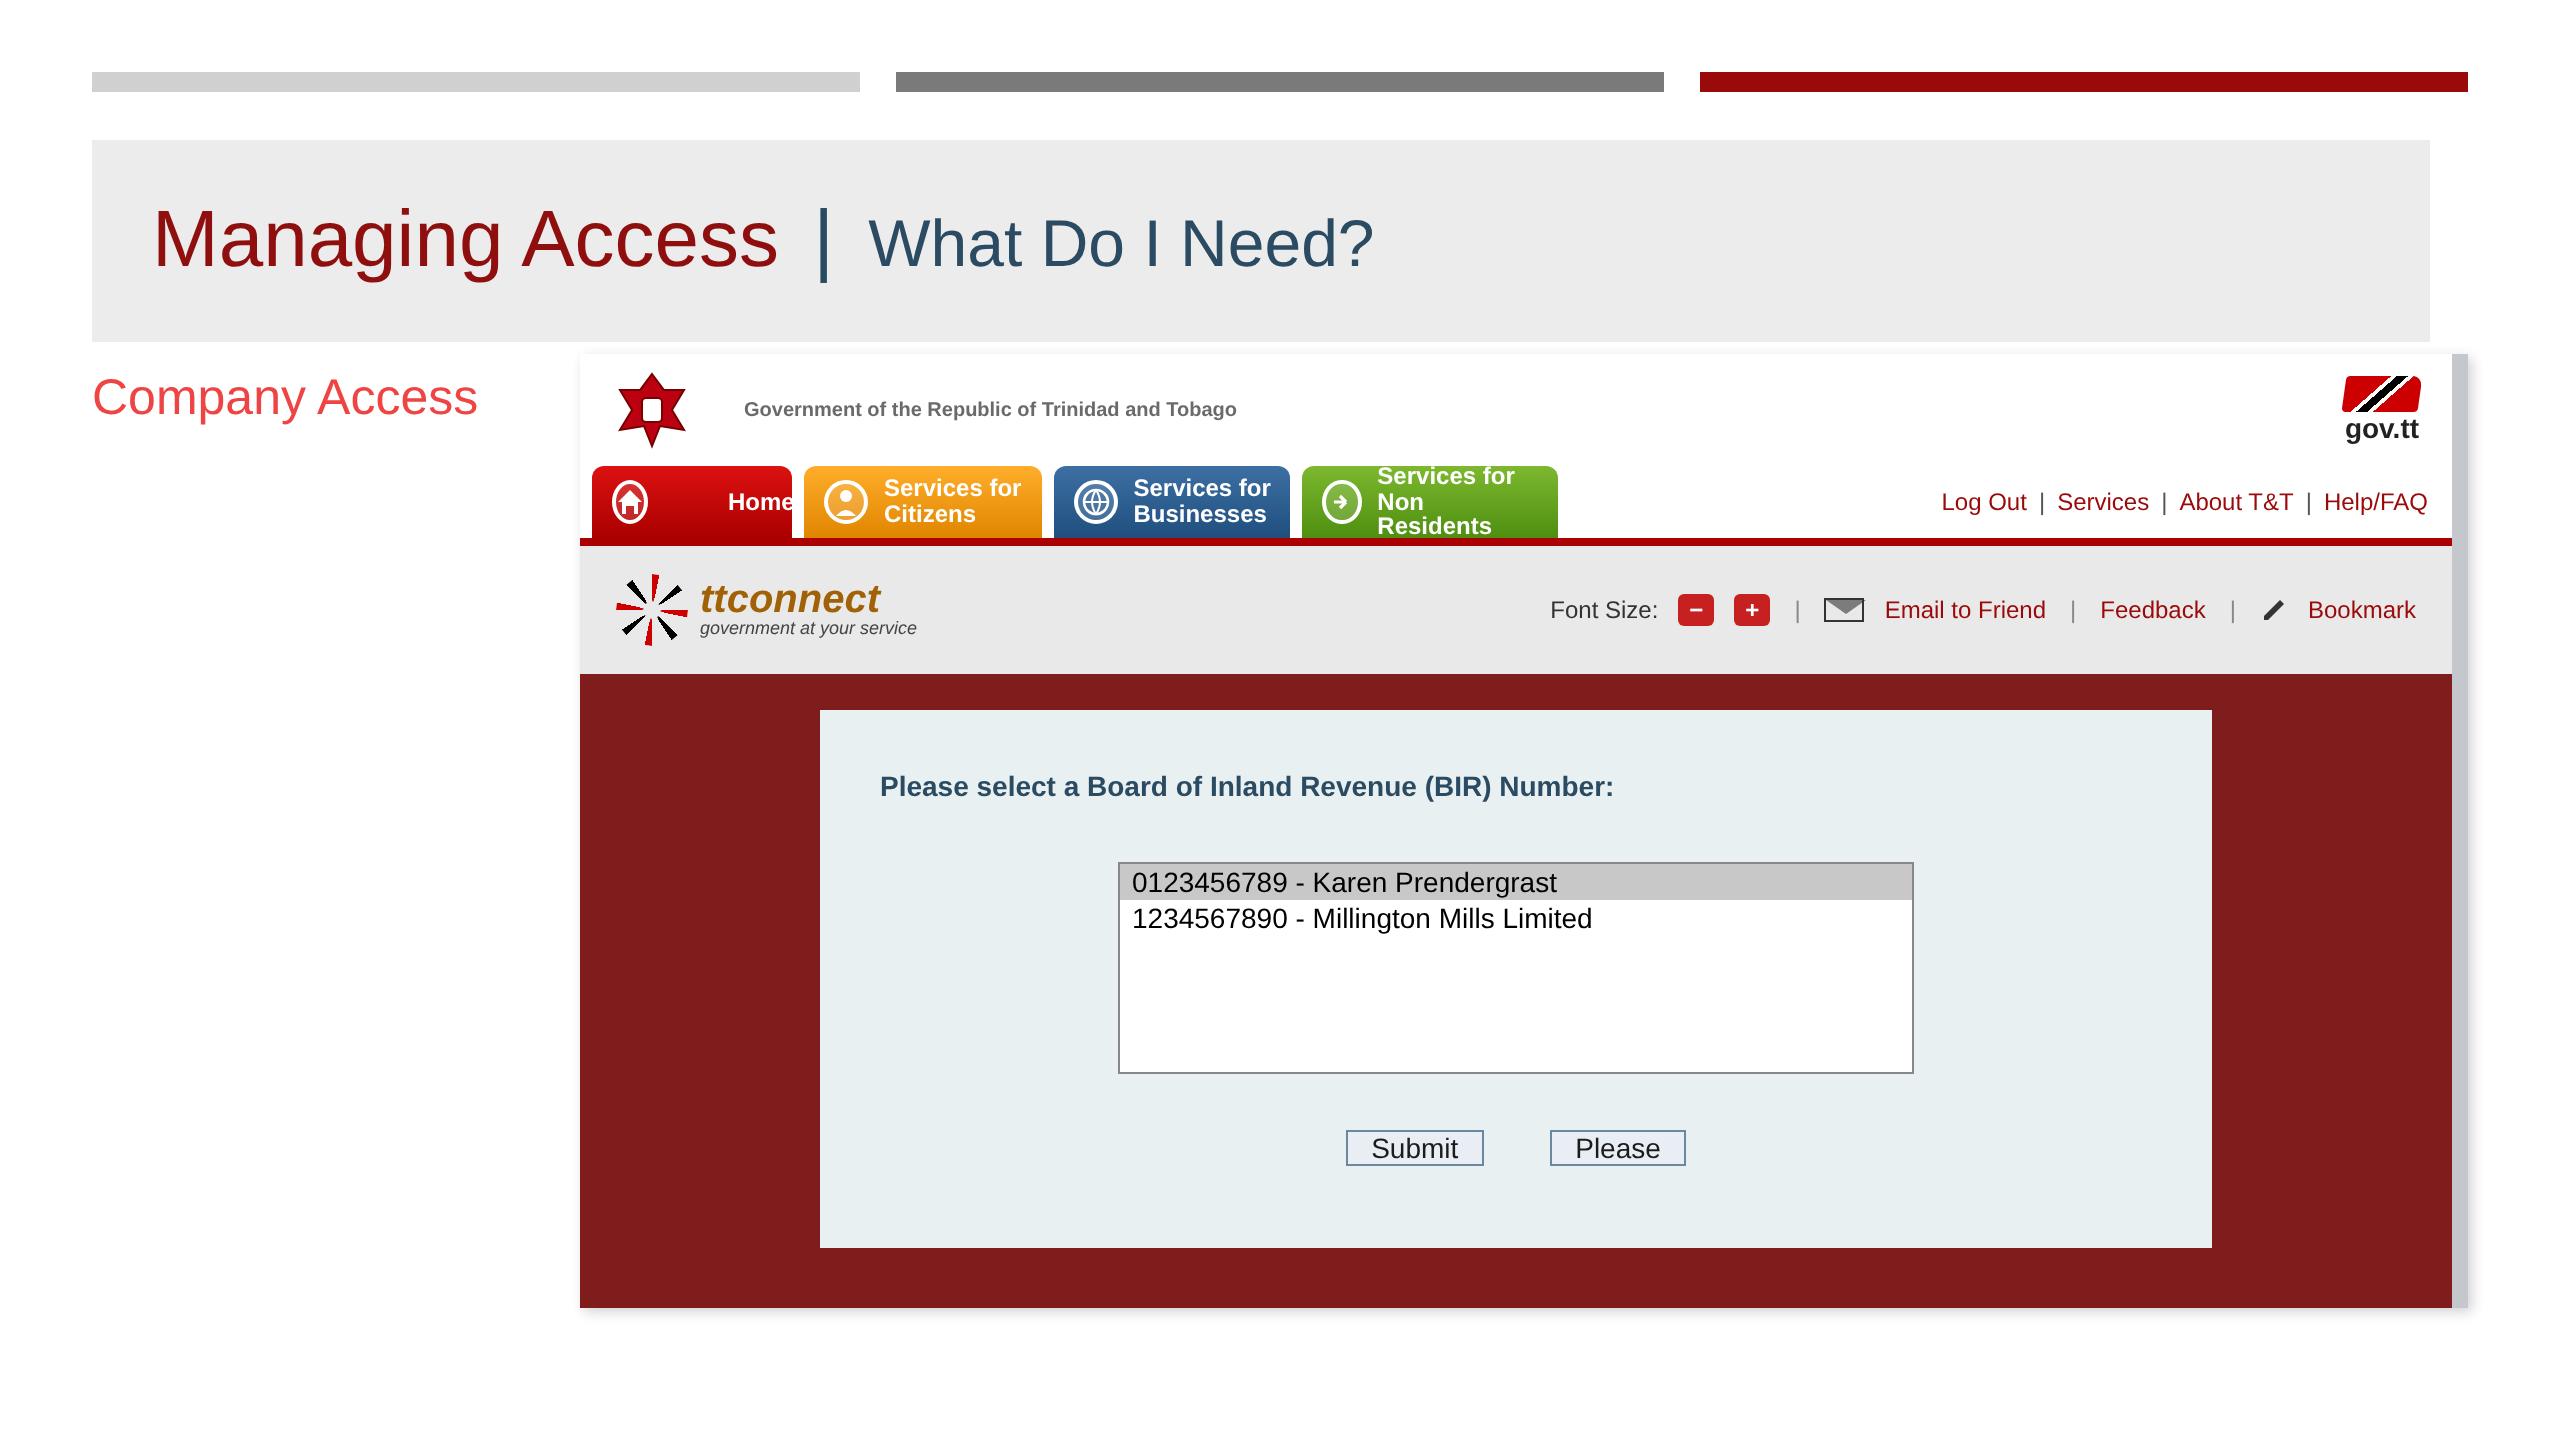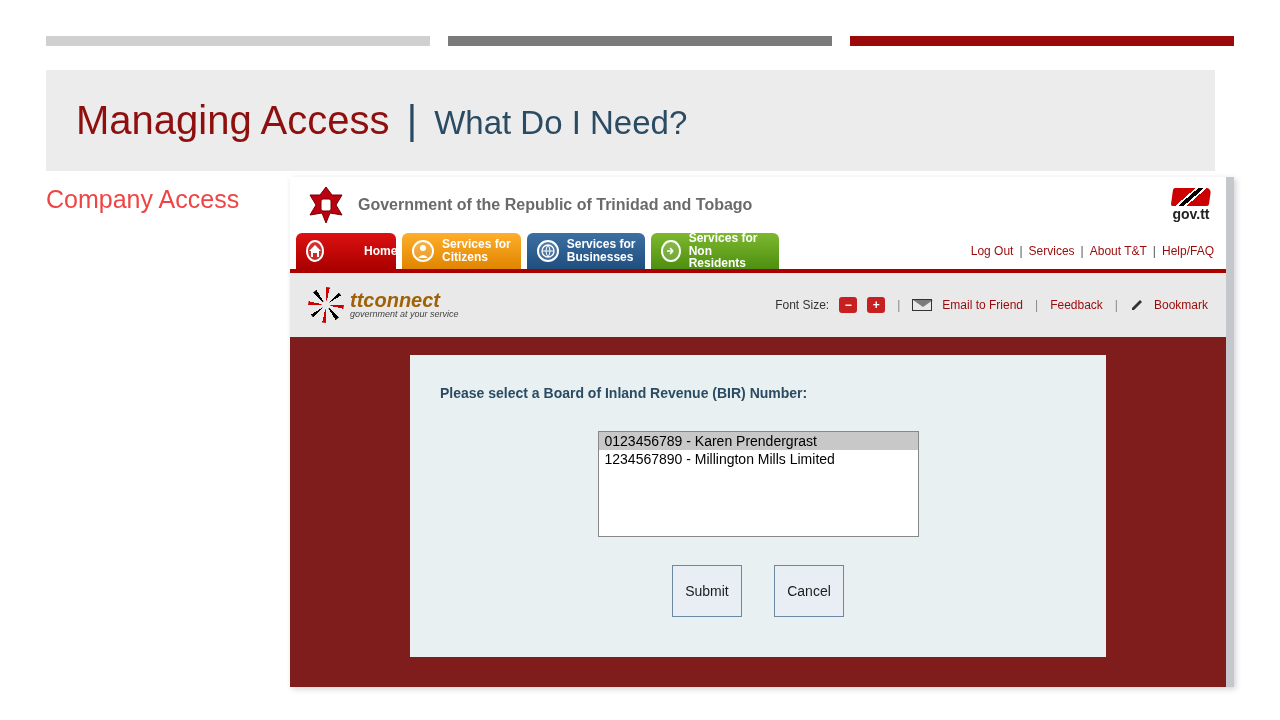--- a/index.html
+++ b/index.html
@@ -18,21 +18,21 @@
   .hero-blue { color: #2b4b63; font-size: 33px; }
 
   .content-row { display: flex; margin: 6px 46px 0 46px; gap: 24px; }
   .leftcol { width: 220px; padding-top: 8px; }
   .leftcol-title { color: #ef4444; font-size: 25px; font-family: "Arial Narrow", Arial, sans-serif; }
 
   .app-window { flex: 1; background: #ffffff; border-right: 8px solid #c4c8cc; box-shadow: 2px 2px 6px rgba(0,0,0,0.18); position: relative; }
 
   .gov-header { display: flex; align-items: center; padding: 8px 16px 8px 12px; background: #ffffff; }
   .crest { width: 48px; height: 40px; display:flex; align-items:center; justify-content:center; }
-  .gov-title { color: #6a6a6a; font-weight: bold; font-size: 16px; margin-left: 8px; }
+  .gov-title { color: #6a6a6a; font-weight: bold; font-size: 10px; margin-left: 22px; }
   .govtt { margin-left: auto; display:flex; flex-direction:column; align-items:center; font-size:14px; font-weight:bold; color:#222; }
   .govtt-flag { width:38px; height:18px; background:linear-gradient(135deg, #c00 0 40%, #fff 40% 45%, #000 45% 55%, #fff 55% 60%, #c00 60% 100%); transform: skewX(-8deg); border-radius:2px 5px 2px 2px; }
 
   .nav-row { display:flex; align-items:center; padding: 0 12px 0 6px; background:#fff; }
   .nav-btn { display:flex; align-items:center; gap:8px; color:#fff; font-size:12px; font-weight:bold; padding:4px 10px; border-radius:6px 6px 0 0; margin-right:6px; height:36px; }
   .nav-home { background: linear-gradient(to bottom,#d11 0%,#a00 100%); width:100px;gap:40px; }
   .nav-citizens { background: linear-gradient(to bottom,#ffae2b 0%,#e08500 100%); }
   .nav-business { background: linear-gradient(to bottom,#3d6fa3 0%,#1f4f7f 100%); }
   .nav-nonres { background: linear-gradient(to bottom,#7db82f 0%,#4e8f10 100%); width:128px; overflow:hidden; white-space:nowrap; }
   .nav-icon { width:22px; height:22px; border-radius:50%; border:2px solid #fff; display:inline-flex; align-items:center; justify-content:center; font-size:14px; background:rgba(255,255,255,0.15); }
@@ -60,25 +60,25 @@
   .sq-plus  { background:#c62020; }
   .sub-right .vsep { color:#888; margin:0 2px; }
   .sub-right a { color:#9a0a0a; text-decoration:none; cursor:pointer; }
   .env-ico { width:20px; height:12px; border:1px solid #333; position:relative; display:inline-block; }
   .env-ico::after { content:""; position:absolute; left:0; right:0; top:0; height:0; border-left:10px solid transparent; border-right:10px solid transparent; border-top:7px solid #333; opacity:.6; }
   .pen-ico { width:14px; height:14px; display:inline-block; }
 
   .form-wrap { padding:18px 60px 30px 60px; background:#7f1d1d; }
   .form-panel { background:#e8f0f1; padding:30px 30px 40px 30px; margin:0 60px; }
   .form-heading { color:#2b4b63; font-weight:bold; font-size:14px; margin-bottom:30px; }
-  .list-box { width:321px; height:106px; background:#fff; border:1px solid #888; margin:0 auto 28px auto; overflow:auto; font-size:14px; }
+  .list-box { width:398px; height:106px; background:#fff; border:1px solid #888; margin:0 auto 28px auto; overflow:auto; font-size:14px; }
   .list-item-row { padding:1px 6px; cursor:default; }
   .list-item-row.sel { background:#c8c8c8; }
   .btn-row { text-align:center; }
-  .form-btn { background:#e8eef4; border:1px solid #6a88a0; padding:17px 12px; font-size:14px; color:#1c1c1c; cursor:pointer; margin:0 14px; }
+  .form-btn { background:#e8eef4; border:1px solid #6a88a0; padding:0 12px; font-size:14px; color:#1c1c1c; cursor:pointer; margin:0 14px; }
 
 </style>
 </head>
 <body>
 
 <div class="top-bars">
   <div class="top-bar bar-1"></div>
   <div class="top-bar bar-2"></div>
   <div class="top-bar bar-3"></div>
 </div>
@@ -192,19 +192,19 @@
 
     <div class="form-wrap">
       <div class="form-panel">
         <div class="form-heading">Please select a Board of Inland Revenue (BIR) Number:</div>
         <div class="list-box">
           <div class="list-item-row sel">0123456789 - Karen Prendergrast</div>
           <div class="list-item-row">1234567890 - Millington Mills Limited</div>
         </div>
         <div class="btn-row">
           <button class="form-btn">Submit</button>
-          <button class="form-btn">Cancel</button>
+          <button class="form-btn">Please</button>
         </div>
       </div>
     </div>
 
   </div>
 </div>
 
 </body></html>

